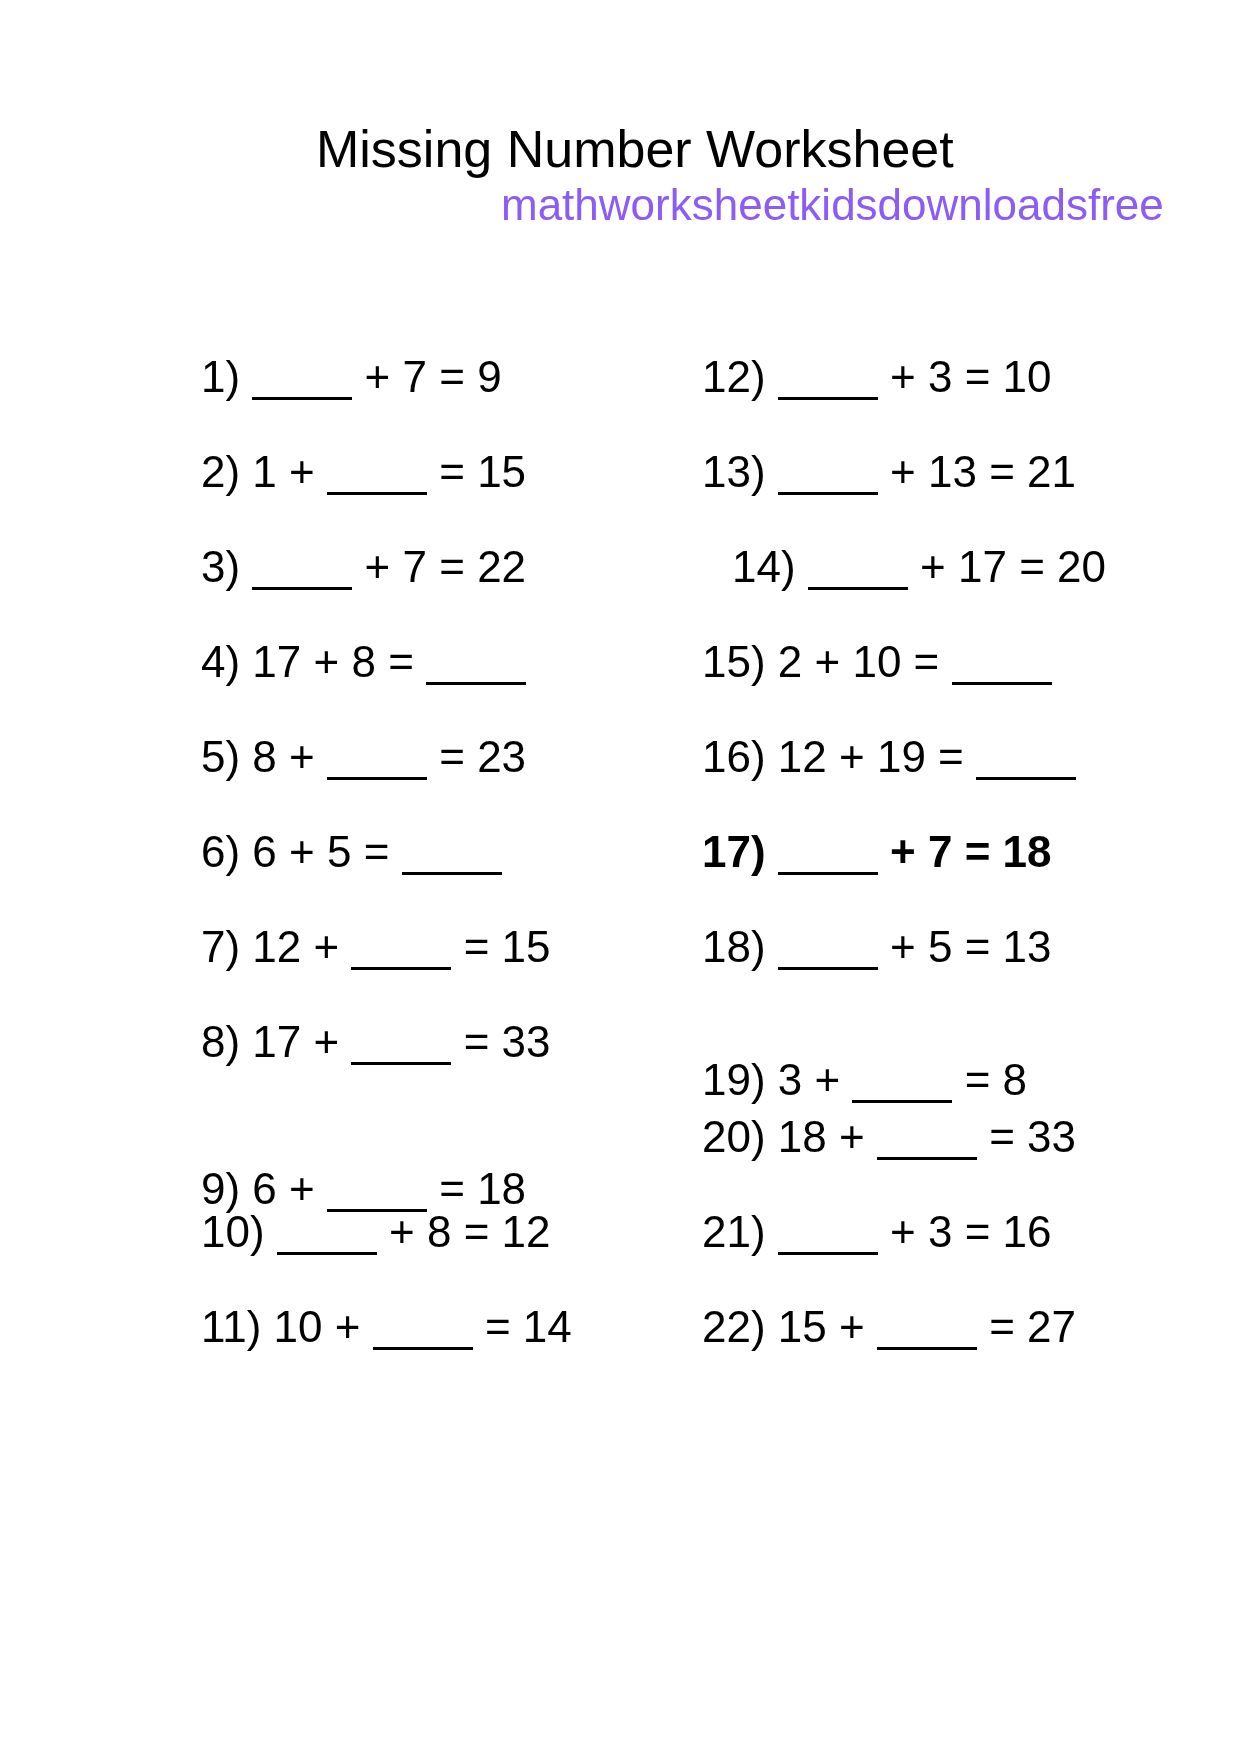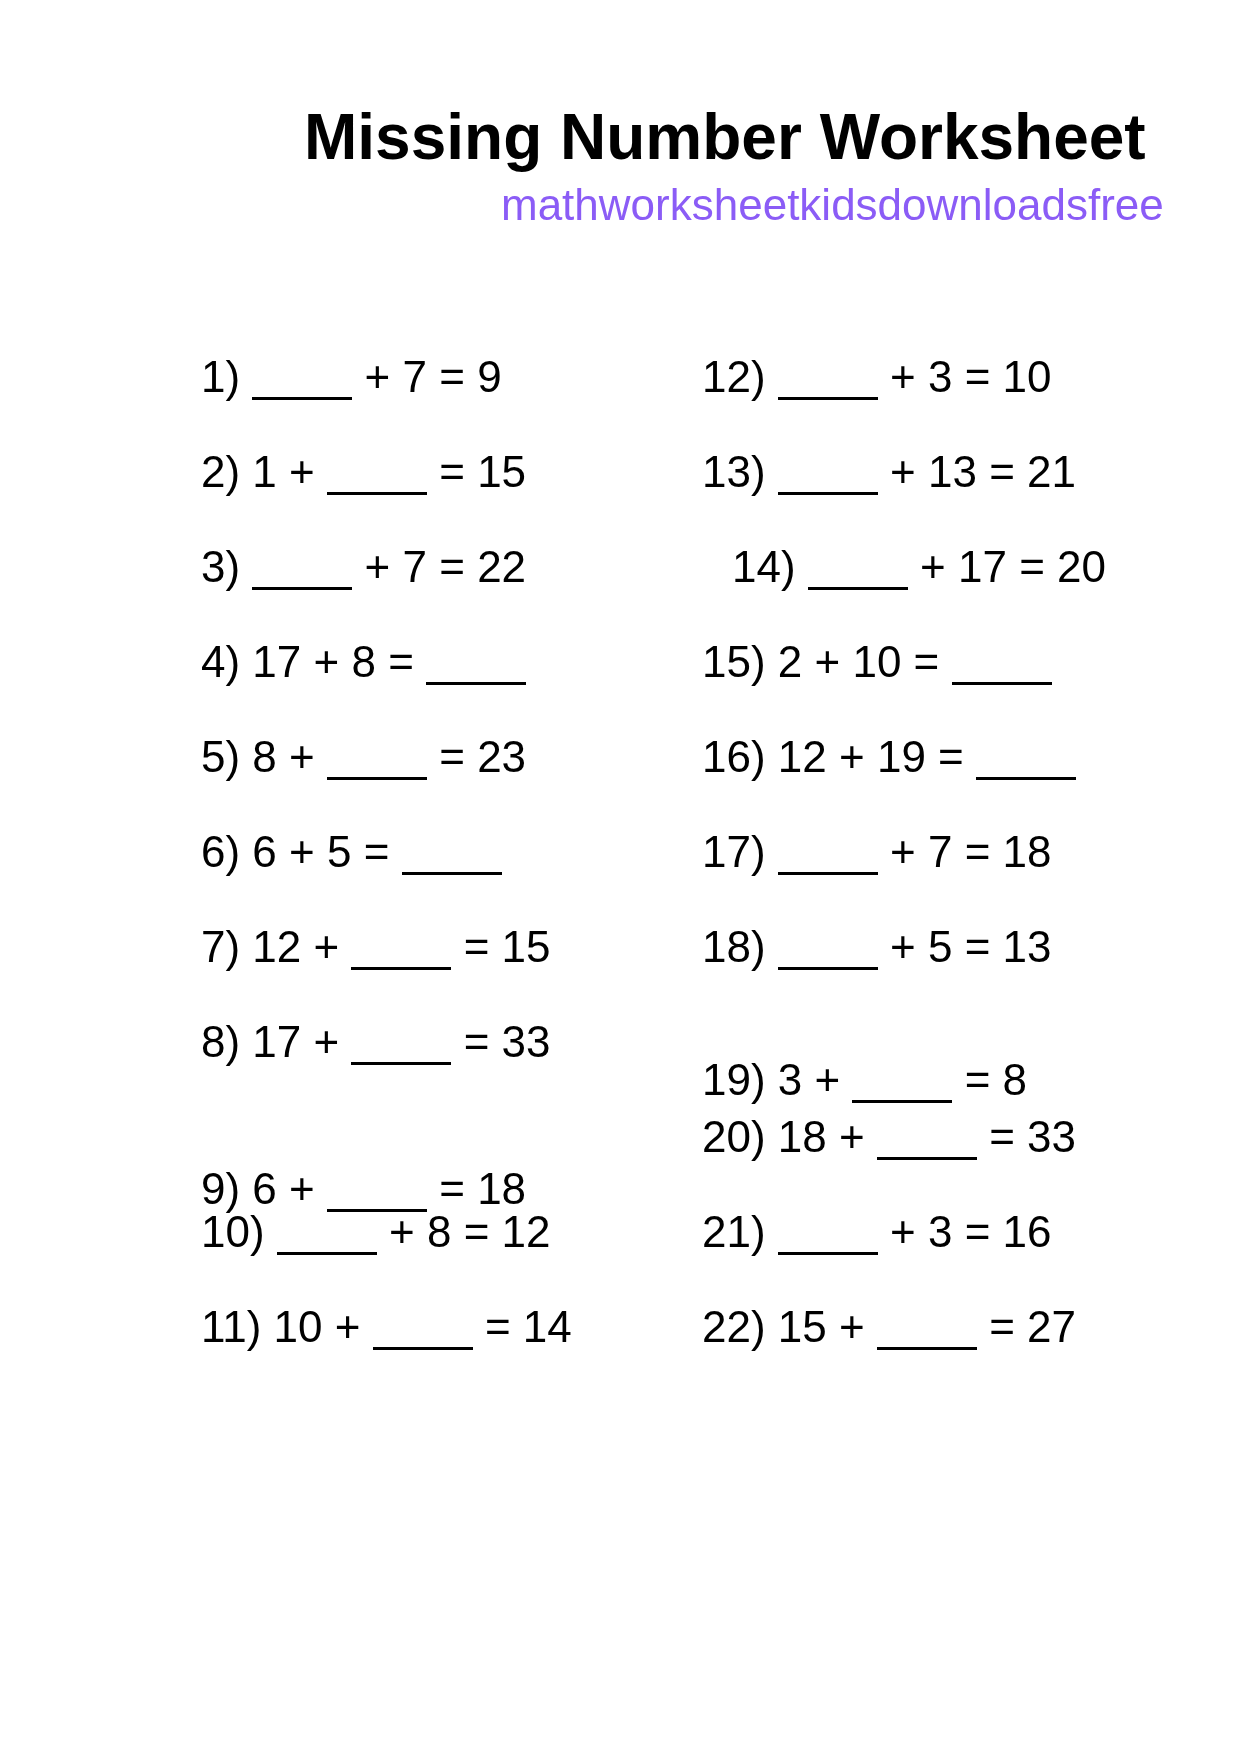--- a/index.html
+++ b/index.html
@@ -12,25 +12,25 @@
       height: 1754px;
       position: relative;
       overflow: hidden;
       font-family: "Liberation Sans", sans-serif;
       color: #000000;
     }
     .page-title {
       position: absolute;
       left: 300px;
       top: 98px;
-      font-size: 64px;
+      font-size: 52px;
       line-height: 70px;
       white-space: nowrap;
-      margin: 4px;
-      font-weight: bold;
+      margin: 16px;
+      font-weight: normal;
     }
     .page-subtitle {
       position: absolute;
       left: 501px;
       top: 180px;
       font-size: 44px;
       line-height: 50px;
       color: #8b5cf6;
       white-space: nowrap;
     }
@@ -74,19 +74,19 @@
     <div class="problem" style="top: 1164px;"><span class="num">9)</span> <span>6 +</span> <span class="blank"></span> <span>= 18</span></div>
     <div class="problem" style="top: 1207px;"><span class="num">10)</span> <span class="blank"></span> <span>+ 8 = 12</span></div>
     <div class="problem" style="top: 1302px;"><span class="num">11)</span> <span>10 +</span> <span class="blank"></span> <span>= 14</span></div>
   </div>
 <div class="column right">
     <div class="problem" style="top: 352px;"><span class="num">12)</span> <span class="blank"></span> <span>+ 3 = 10</span></div>
     <div class="problem" style="top: 447px;"><span class="num">13)</span> <span class="blank"></span> <span>+ 13 = 21</span></div>
     <div class="problem" style="top: 542px; margin-left: 30px;"><span class="num">14)</span> <span class="blank"></span> <span>+ 17 = 20</span></div>
     <div class="problem" style="top: 637px;"><span class="num">15)</span> <span>2 + 10 =</span> <span class="blank"></span></div>
     <div class="problem" style="top: 732px;"><span class="num">16)</span> <span>12 + 19 =</span> <span class="blank"></span></div>
-    <div class="problem" style="top: 827px;"><span class="num">17)</span> <span class="blank"></span> <span>+ 7 = 18</span></div>
+    <div class="problem" style="top: 827px; font-weight: bold;"><span class="num">17)</span> <span class="blank"></span> <span>+ 7 = 18</span></div>
     <div class="problem" style="top: 922px;"><span class="num">18)</span> <span class="blank"></span> <span>+ 5 = 13</span></div>
     <div class="problem" style="top: 1017px; margin-top: 38px;"><span class="num">19)</span> <span>3 +</span> <span class="blank"></span> <span>= 8</span></div>
     <div class="problem" style="top: 1112px;"><span class="num">20)</span> <span>18 +</span> <span class="blank"></span> <span>= 33</span></div>
     <div class="problem" style="top: 1207px;"><span class="num">21)</span> <span class="blank"></span> <span>+ 3 = 16</span></div>
     <div class="problem" style="top: 1302px;"><span class="num">22)</span> <span>15 +</span> <span class="blank"></span> <span>= 27</span></div>
   </div>
 
 </body></html>

